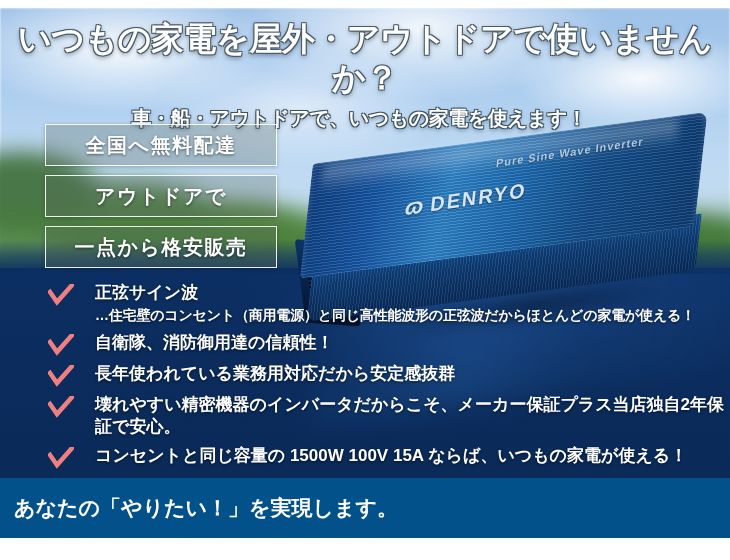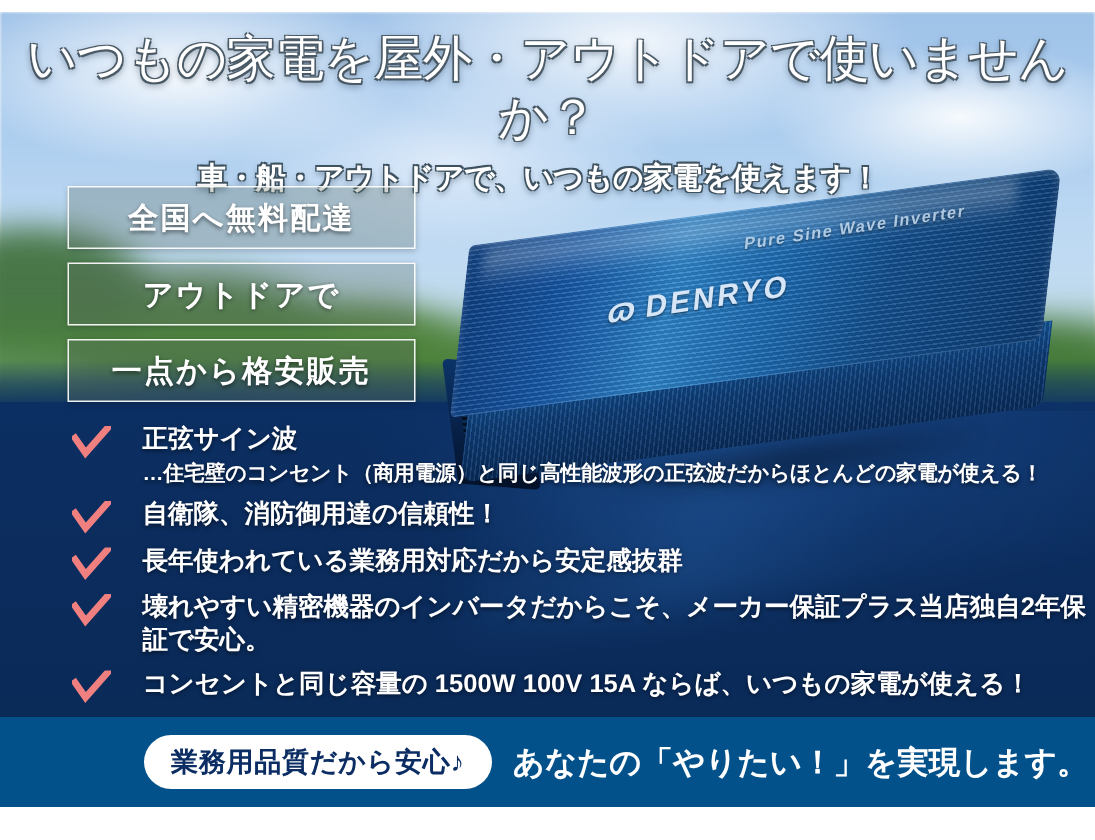--- a/index.html
+++ b/index.html
@@ -209,21 +209,21 @@
     position: absolute;
     left: 0; top: 20px;
     width: 730px;
     text-align: center;
     z-index: 30;
   }
   .headline {
     margin: 0;
     color: #ffffff;
     font-size: 33px;
-    font-weight: normal;
+    font-weight: bold;
     letter-spacing: -0.5px;
     line-height: 1.18;
     text-shadow:
       -1px -1px 0 #4a5a66, 1px -1px 0 #4a5a66,
       -1px  1px 0 #4a5a66, 1px  1px 0 #4a5a66,
        0 2px 5px rgba(30,50,70,0.65);
   }
   .subheadline {
     margin: 7px 12px 0 0;
     color: #ffffff;
@@ -440,19 +440,18 @@
         </svg>
       </span>
       <span class="feature-body">
         <span class="feature-main">コンセントと同じ容量の 1500W 100V 15A ならば、いつもの家電が使える！</span>
       </span>
     </div>
 
   </div>
 
   <div class="footer">
-    <span class="footer-pill">業務用品質だから安心♪</span>
     <span class="footer-text">あなたの「やりたい！」を実現します。</span>
   </div>
 
   <div class="bottom-margin"></div>
 
 </div>
 
 </body></html>

